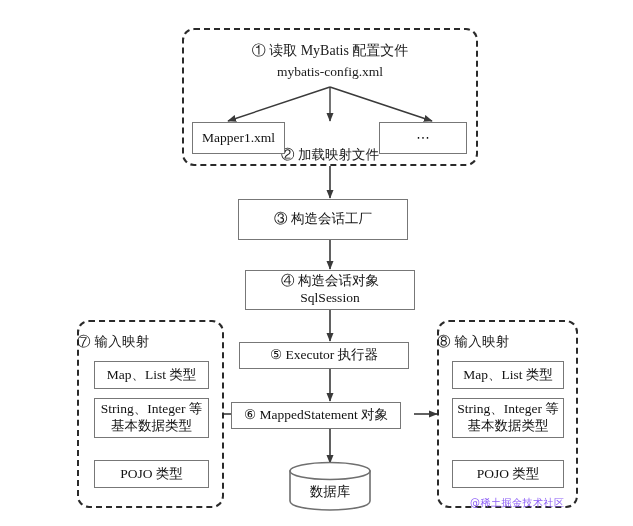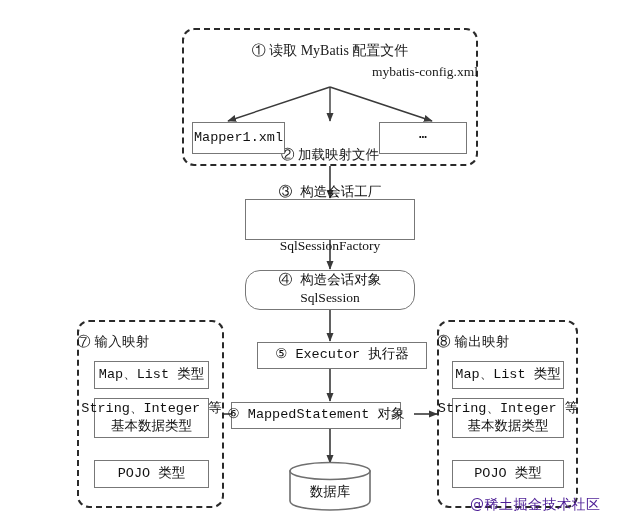--- a/index.html
+++ b/index.html
@@ -49,32 +49,32 @@
     background: #ffffff;
     display: flex;
     flex-direction: column;
     align-items: center;
     justify-content: center;
     text-align: center;
     line-height: 1.25;
     font-size: 13.5px;
     color: #111111;
   }
-  .node .ln1 { white-space: nowrap; font-family: Liberation Mono, monospace; }
+  .node .ln1 { white-space: nowrap; }
   .node .ln2 { white-space: nowrap; }
   .cfg-title {
     position: absolute;
     text-align: center;
     font-size: 14px;
     line-height: 1.35;
     white-space: nowrap;
   }
   .cfg-sub {
     position: absolute;
-    text-align: right;
+    text-align: center;
     font-size: 13.5px;
     white-space: nowrap;
   }
   .step2-label {
     position: absolute;
     text-align: center;
     font-size: 13.5px;
     white-space: nowrap;
     background: transparent;
   }
@@ -84,22 +84,22 @@
   .db-label {
     position: absolute;
     width: 100%;
     text-align: center;
     font-size: 13.5px;
     color: #111111;
     white-space: nowrap;
   }
   .watermark {
     position: absolute;
-    font-size: 14px;
-    color: #4c1d95;
+    font-size: 10px;
+    color: #8b5cf6;
     white-space: nowrap;
     letter-spacing: 0.5px;
     font-family: "DejaVu Sans", sans-serif;
   }
 </style>
 </head>
 <body>
 
 <div id="canvas">
 
@@ -144,31 +144,30 @@
 
   <div class="node" style="left:192px; top:122px; width:93px; height:32px;">
     <span class="ln1">Mapper1.xml</span>
   </div>
 
 
   <div class="node" style="left:379px; top:122px; width:88px; height:32px;">
     <span class="ln1">⋯</span>
   </div>
 
-  <div class="node" style="left:245px; top:199px; width:170px; height:41px;gap:36px;">
+  <div class="node" style="left:238px; top:199px; width:170px; height:41px;gap:36px;">
     <span class="ln1">③ 构造会话工厂</span>
-    <span class="ln2">SqlSessionFactory</span>
-  </div>
-
-  <div class="node" style="left:245px; top:270px; width:170px; height:40px;border-radius:15px;">
+  </div>
+
+  <div class="node" style="left:245px; top:270px; width:170px; height:40px;">
     <span class="ln1">④ 构造会话对象</span>
     <span class="ln2">SqlSession</span>
   </div>
 
-  <div class="node" style="left:257px; top:342px; width:170px; height:27px;">
+  <div class="node" style="left:239px; top:342px; width:170px; height:27px;">
     <span class="ln1">⑤ Executor 执行器</span>
   </div>
 
   <div class="node" style="left:231px; top:402px; width:170px; height:27px;">
     <span class="ln1">⑥ MappedStatement 对象</span>
   </div>
 
   <div class="db" style="left:288px; top:461px; width:84px; height:50px;">
     <svg width="84" height="50" viewBox="0 0 84 50" xmlns="http://www.w3.org/2000/svg">
       <path d="M2,10 L2,40 C2,45.5 20,49 42,49 C64,49 82,45.5 82,40 L82,10 Z" fill="#ffffff" stroke="#6f6f6f" stroke-width="1.6"></path>
@@ -189,21 +188,21 @@
     <span class="ln1">String、Integer 等</span>
     <span class="ln2">基本数据类型</span>
   </div>
 
   <div class="node" style="left:94px; top:460px; width:115px; height:28px;">
     <span class="ln1">POJO 类型</span>
   </div>
 
   <div class="dashed-group" style="left:437px; top:320px; width:141px; height:188px;"></div>
 
-  <div class="group-title" style="left:437px; top:333px; width:141px;">⑧ 输出映射</div>
+  <div class="group-title" style="left:437px; top:333px; width:141px;">⑧ 输入映射</div>
 
   <div class="node" style="left:452px; top:361px; width:112px; height:28px;">
     <span class="ln1">Map、List 类型</span>
   </div>
 
   <div class="node" style="left:452px; top:398px; width:112px; height:40px;">
     <span class="ln1">String、Integer 等</span>
     <span class="ln2">基本数据类型</span>
   </div>
 

